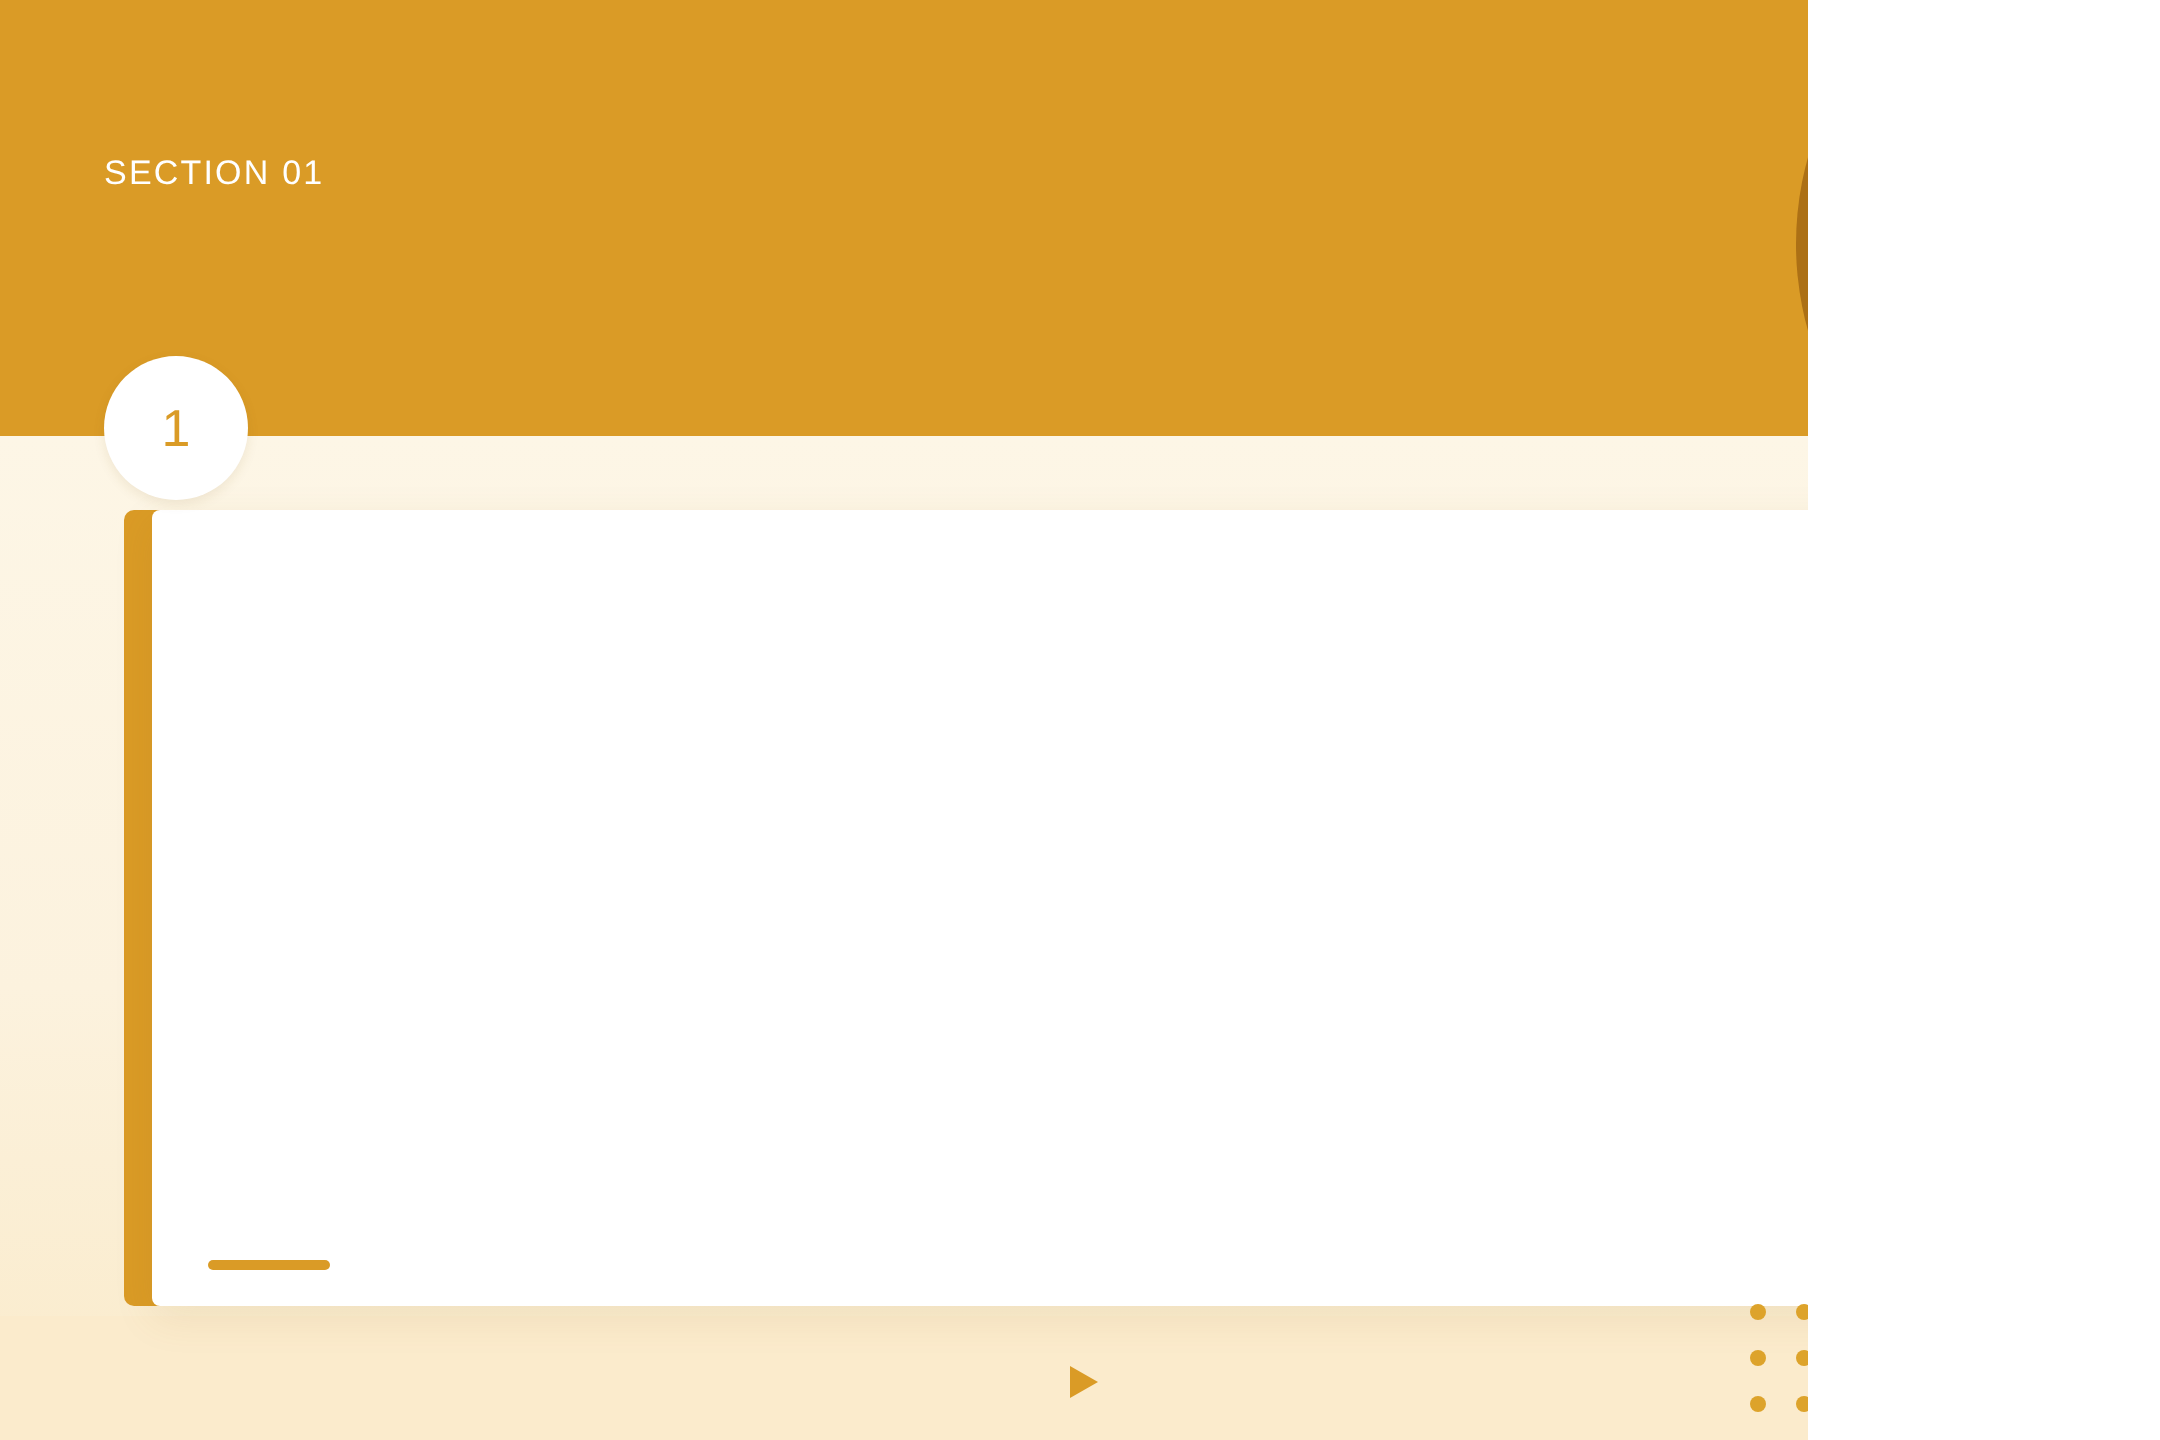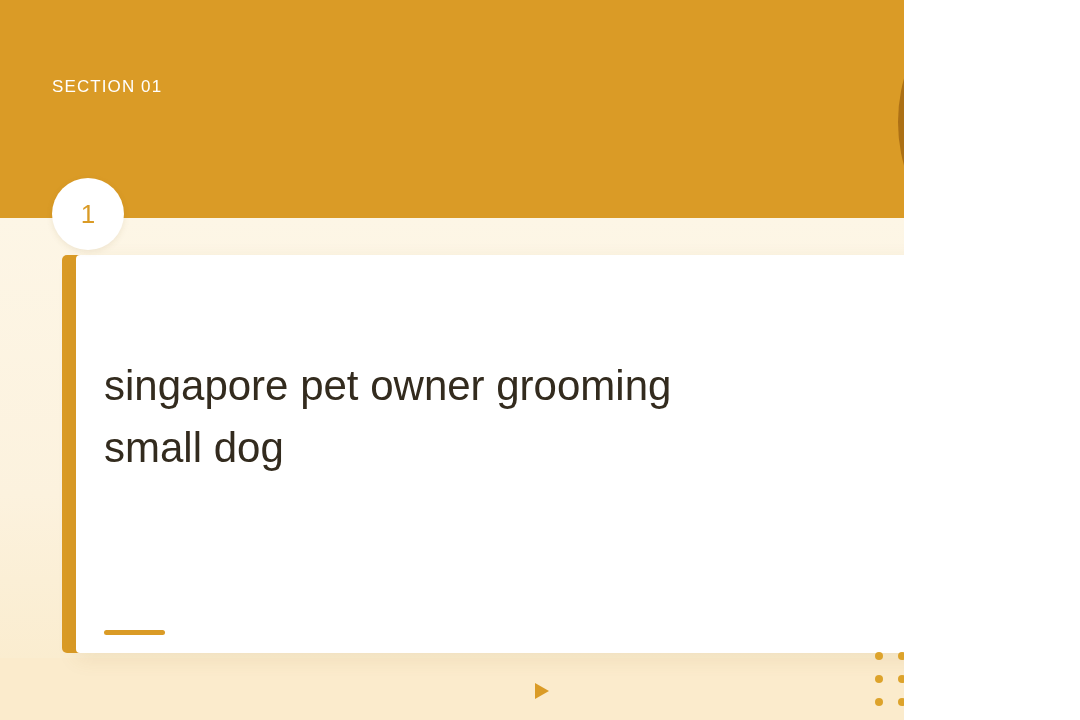--- a/index.html
+++ b/index.html
@@ -192,21 +192,20 @@
 
   <div class="section-label">SECTION 01</div>
 
   <div class="badge">
     <span class="badge-num">1</span>
   </div>
 
   <div class="card-accent"></div>
 
   <div class="card">
-    <div class="card-title">singapore pet owner grooming small dog</div>
     <div class="card-underline"></div>
   </div>
 
   <div class="play-icon"></div>
 
   <div class="dot-grid">
     <div class="dot"></div>
     <div class="dot"></div>
     <div class="dot"></div>
     <div class="dot"></div>

